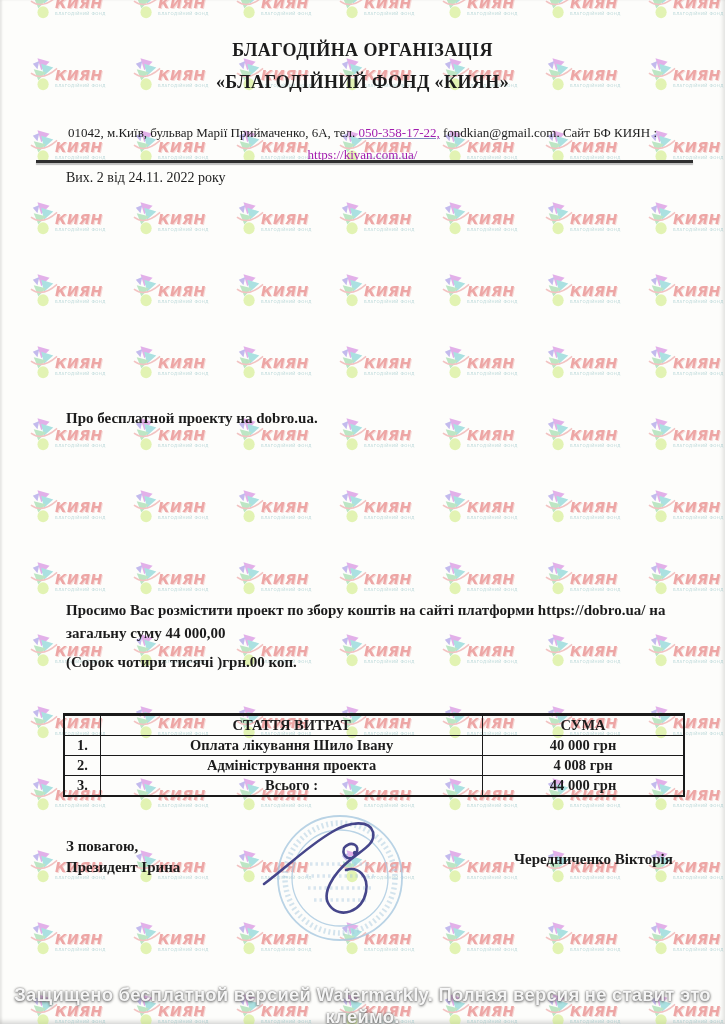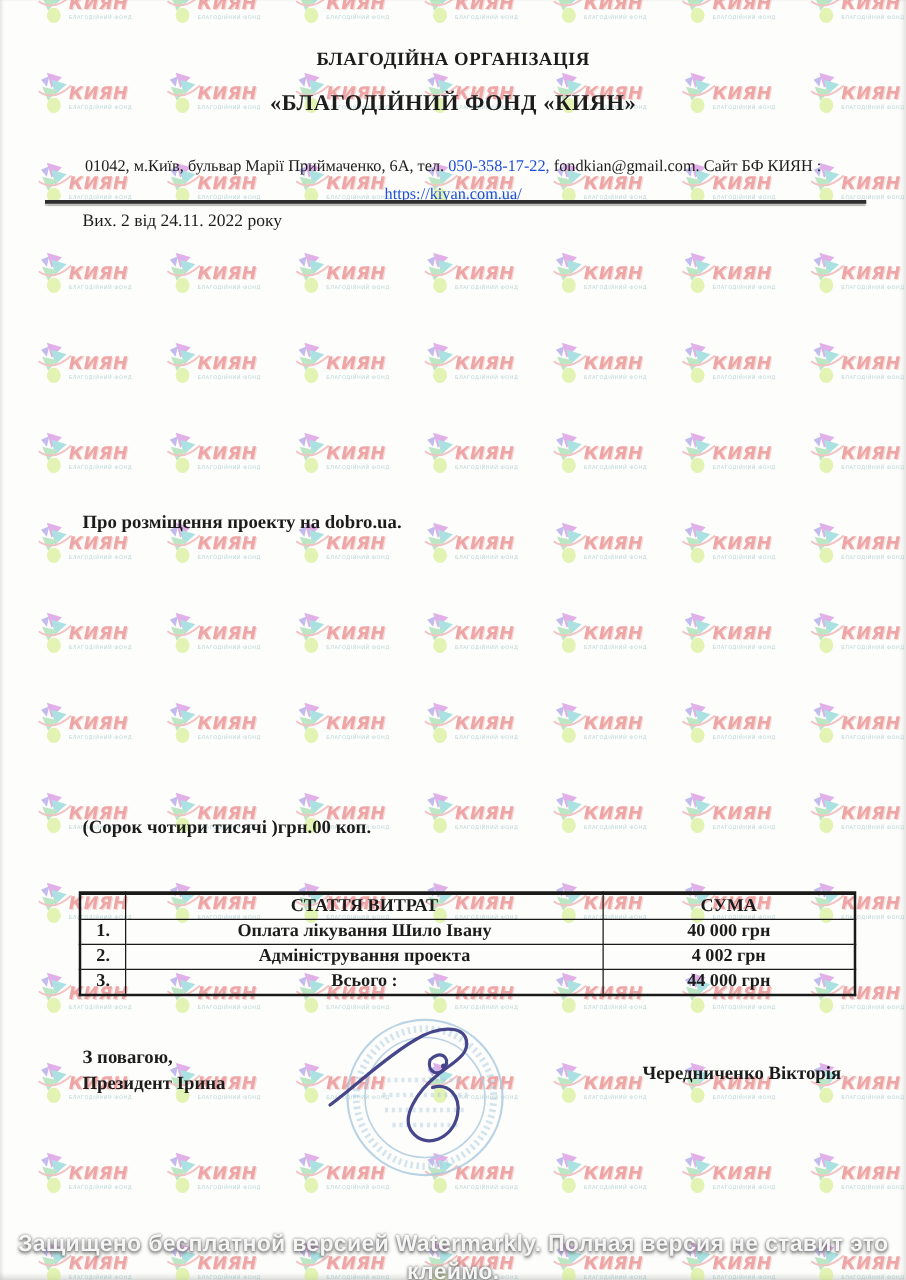--- a/index.html
+++ b/index.html
@@ -16,26 +16,26 @@
   .wm-texts { display:flex; flex-direction:column; margin-top:11px; }
   .wm-kiyan {
     font-family:"DejaVu Sans", sans-serif; font-style:italic; font-weight:bold;
     font-size:14px; line-height:14px; color:#de5252; letter-spacing:0.5px;
     text-shadow:1px 1px 0 rgba(222,100,100,0.45);
   }
   .wm-sub { font-family:"DejaVu Sans", sans-serif; font-size:4px; line-height:6px;
     color:#76b2b6; letter-spacing:0.4px; white-space:nowrap; margin-top:1px; }
   
   .abs { position:absolute; z-index:1; }
-  .org1 { top:40px; left:0; right:0; text-align:center; font-weight:bold; font-size:15px; letter-spacing:0.4px; }
+  .org1 { top:40px; left:0; right:0; text-align:center; font-weight:bold; font-size:18px; letter-spacing:0.4px; }
   .org2 { top:72px; left:0; right:0; text-align:center; font-weight:bold; font-size:18px; letter-spacing:0.4px; }
   .bank { top:104px; left:0; right:0; text-align:center; font-size:13px; }
   .addr { top:125px; left:0; right:0; text-align:center; font-size:13px; }
   .site { top:147px; left:0; right:0; text-align:center; font-size:13px; }
-  .lnk  { color:#1d4ed8; text-decoration-color:rgba(38,65,143,0.6); }
+  .lnk  { color:#a21caf; text-decoration:underline; text-decoration-color:rgba(38,65,143,0.6); }
   .rule { top:160px; left:36px; right:32px; height:3px; background:#2e2e2e;
           box-shadow:0 2px 1px rgba(140,140,140,0.55); }
   .ref  { top:170px; left:66px; font-size:14px; }
   .addressee { top:202px; left:486px; width:195px; font-weight:bold; font-size:14.5px; line-height:19.5px; }
   .addressee .person { display:block; margin-top:11px; }
   .subject   { top:410px; left:66px; font-weight:bold; font-size:15px; }
   .salutation{ top:476px; left:0; right:0; text-align:center; font-weight:bold; font-size:15.5px; }
   .para { left:66px; right:42px; font-weight:bold; font-size:15px; line-height:23px; }
   .p1 { top:543px; } .p2 { top:599px; } .p3 { top:651px; }
   
@@ -1541,42 +1541,43 @@
 
   <div class="abs org1">БЛАГОДІЙНА ОРГАНІЗАЦІЯ</div>
   <div class="abs org2">«БЛАГОДІЙНИЙ ФОНД «КИЯН»</div>
   <div class="abs addr"><span>01042, м.Київ, бульвар Марії Приймаченко, 6А, тел. </span><span class="lnk">050-358-17-22,</span><span> fondkian@gmail.com. Сайт БФ КИЯН :</span></div>
   <div class="abs site"><span class="lnk">https://kiyan.com.ua/</span></div>
   <div class="abs rule"></div>
 
   <div class="abs ref">Вих. 2  від 24.11. 2022 року</div>
 
 
-  <div class="abs subject">Про розміщення проекту на dobro.ua.</div>
+  <div class="abs subject">Про бесплатной проекту на dobro.ua.</div>
 
+  <div class="abs para p2"><span>Просимо Вас розмістити проект по збору коштів на сайті платформи  </span><span>https://dobro.ua/</span><span>  на загальну суму 44 000,00</span></div>
   <div class="abs para p3">(Сорок чотири тисячі  )грн.00 коп.</div>
 
   <table class="abs expense-table">
     <thead>
       <tr>
         <th class="col-num"></th>
         <th class="col-item">СТАТТЯ ВИТРАТ</th>
         <th class="col-sum">СУМА</th>
       </tr>
     </thead>
     <tbody>
       <tr>
         <td>1.</td>
         <td>Оплата лікування Шило Івану</td>
         <td>40 000 грн</td>
       </tr>
       <tr>
         <td>2.</td>
         <td>Адміністрування проекта</td>
-        <td>4 002 грн</td>
+        <td>4 008 грн</td>
       </tr>
       <tr>
         <td>3.</td>
         <td>Всього :</td>
         <td>44 000 грн</td>
       </tr>
     </tbody>
   </table>
 
   <div class="abs closing">

